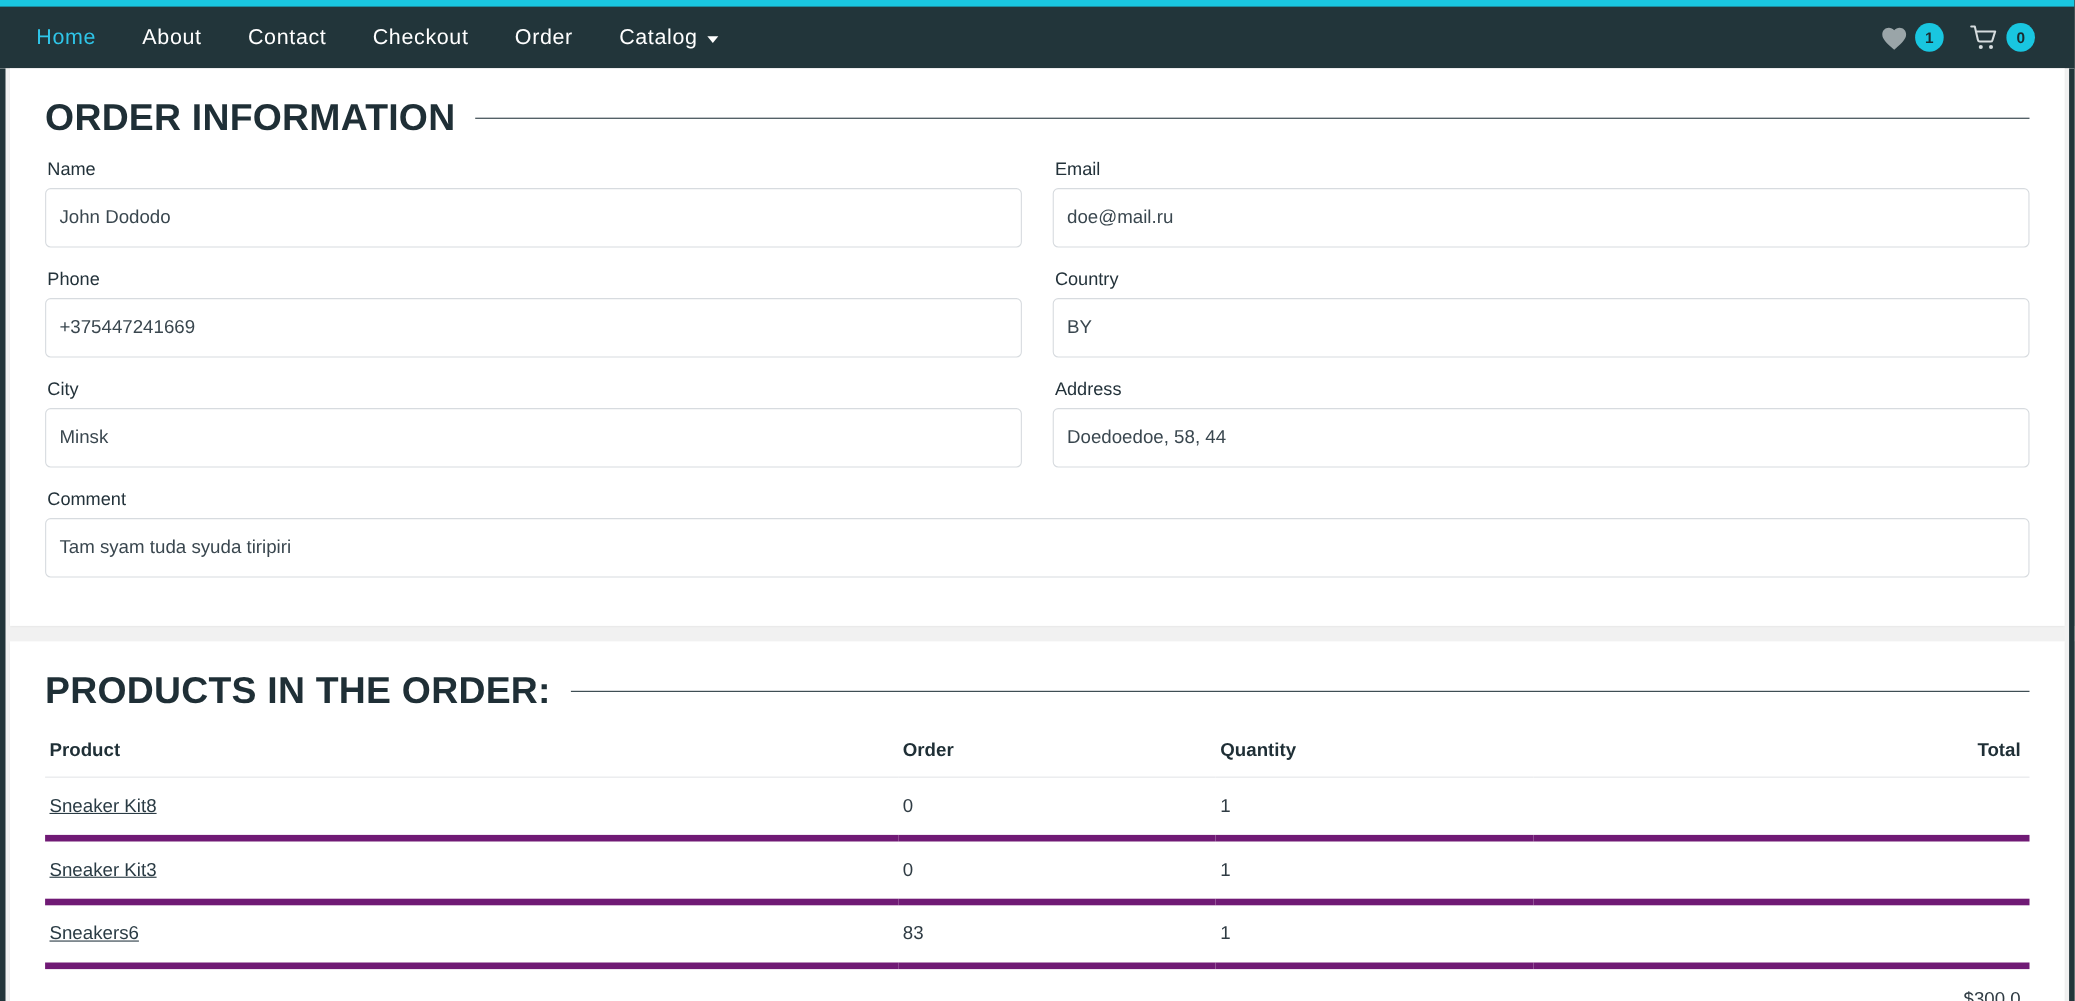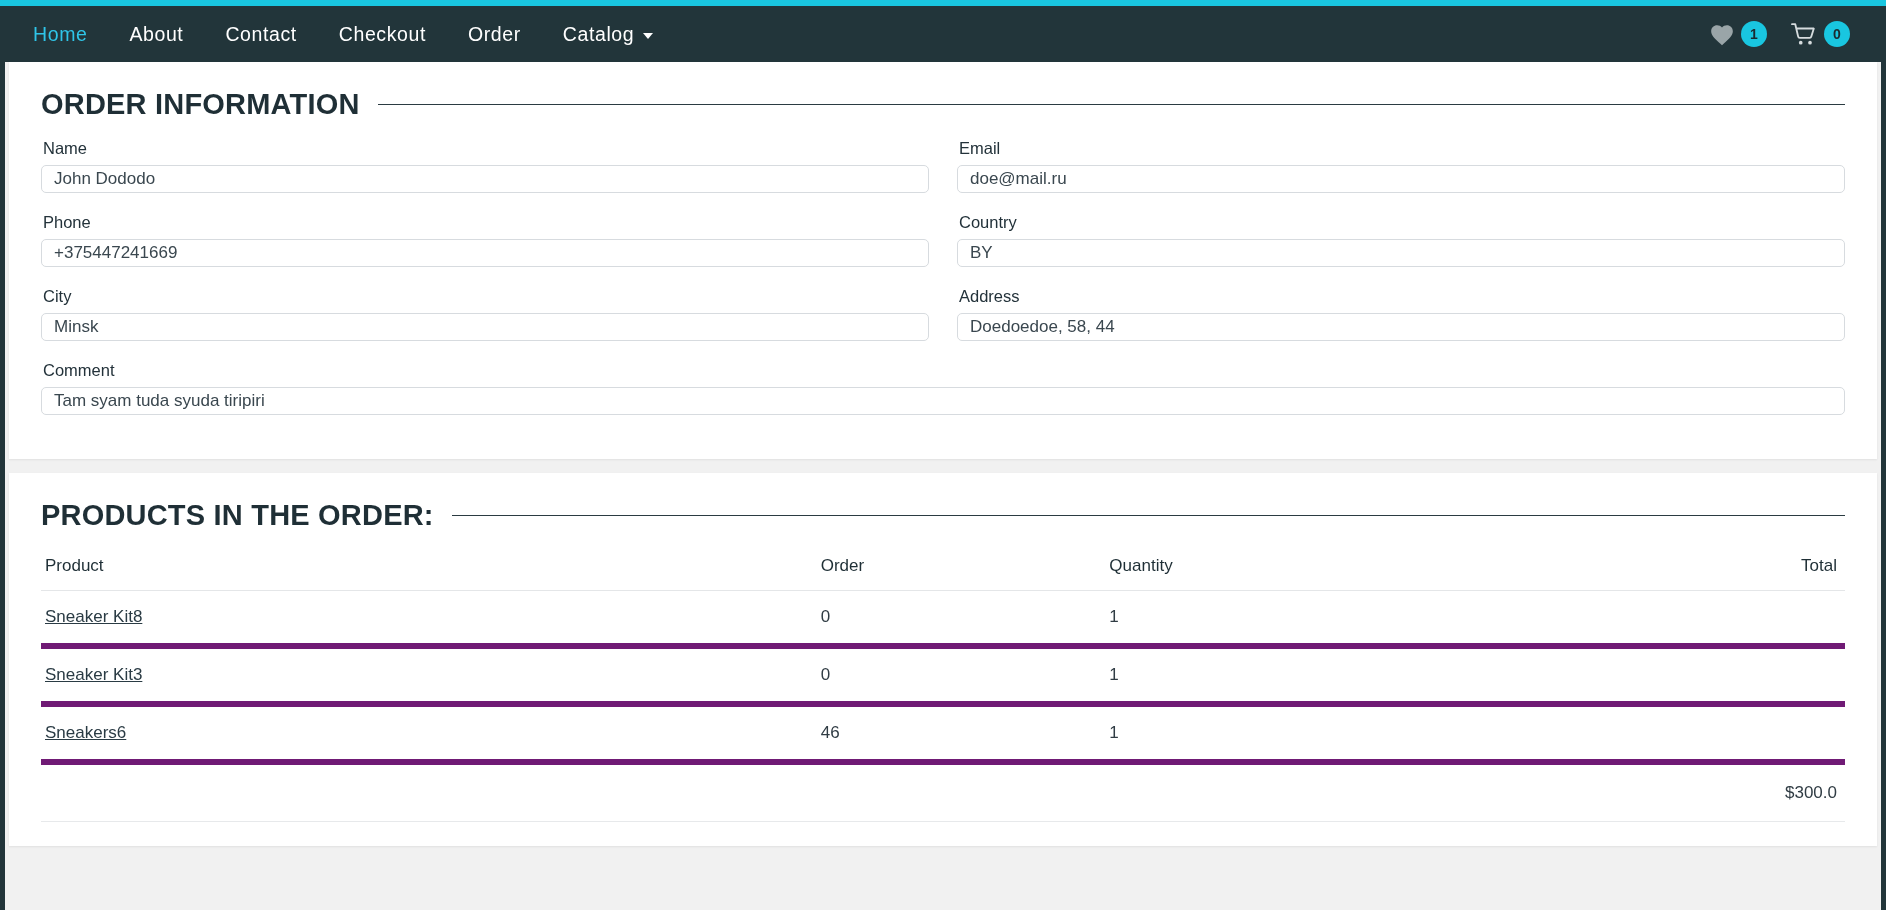--- a/index.html
+++ b/index.html
@@ -118,21 +118,21 @@
 
   
   .section-head {
     display: flex;
     align-items: center;
     gap: 18px;
     margin: 4px 0 18px 0;
   }
   .section-head h2 {
     margin: 0;
-    font-size: 29px;
+    font-size: 34px;
     font-weight: 700;
     letter-spacing: .2px;
     color: #1f2f36;
     text-transform: uppercase;
     white-space: nowrap;
   }
   .section-rule {
     flex: 1 1 auto;
     height: 1px;
     background: #2b3b42;
@@ -147,42 +147,42 @@
   .form-col { flex: 1 1 0; min-width: 0; }
   .form-col.full { flex: 1 1 100%; }
   .field-label {
     display: block;
     font-size: 16.5px;
     color: #23323a;
     margin: 0 0 7px 2px;
   }
   .field-input {
     width: 100%;
-    height: 28px;
+    height: 54px;
     border: 1px solid #d7dbdf;
     border-radius: 5px;
     background: #fff;
     font-size: 17px;
     color: #3a474f;
     padding: 0 12px;
     font-family: "Liberation Sans", sans-serif;
     outline: none;
   }
   .field-input::placeholder { color: #9aa3ab; }
 
   
   table.products {
     width: 100%;
     border-collapse: collapse;
     margin-top: 4px;
   }
   table.products th {
     text-align: left;
     font-size: 17px;
-    font-weight: 400;
+    font-weight: 700;
     color: #1f2f36;
     padding: 6px 4px 14px 4px;
     border-bottom: 1px solid #e4e6e8;
   }
   table.products th.col-total { text-align: right; padding-right: 8px; }
   table.products td {
     font-size: 17px;
     color: #303c44;
     padding: 16px 4px 16px 4px;
     border-bottom: 6px solid #701a75;
@@ -329,21 +329,21 @@
               <a class="product-link">Sneaker Kit3</a>
             </td>
             <td class="col-size">0</td>
             <td class="col-qty">1</td>
             <td class="col-total"></td>
           </tr>
           <tr>
             <td class="col-product">
               <a class="product-link">Sneakers6</a>
             </td>
-            <td class="col-size">46</td>
+            <td class="col-size">83</td>
             <td class="col-qty">1</td>
             <td class="col-total"></td>
           </tr>
           <tr class="total-row">
             <td class="col-product"></td>
             <td class="col-size"></td>
             <td class="col-qty"></td>
             <td class="col-total grand-total">$300.0</td>
           </tr>
         </tbody>

